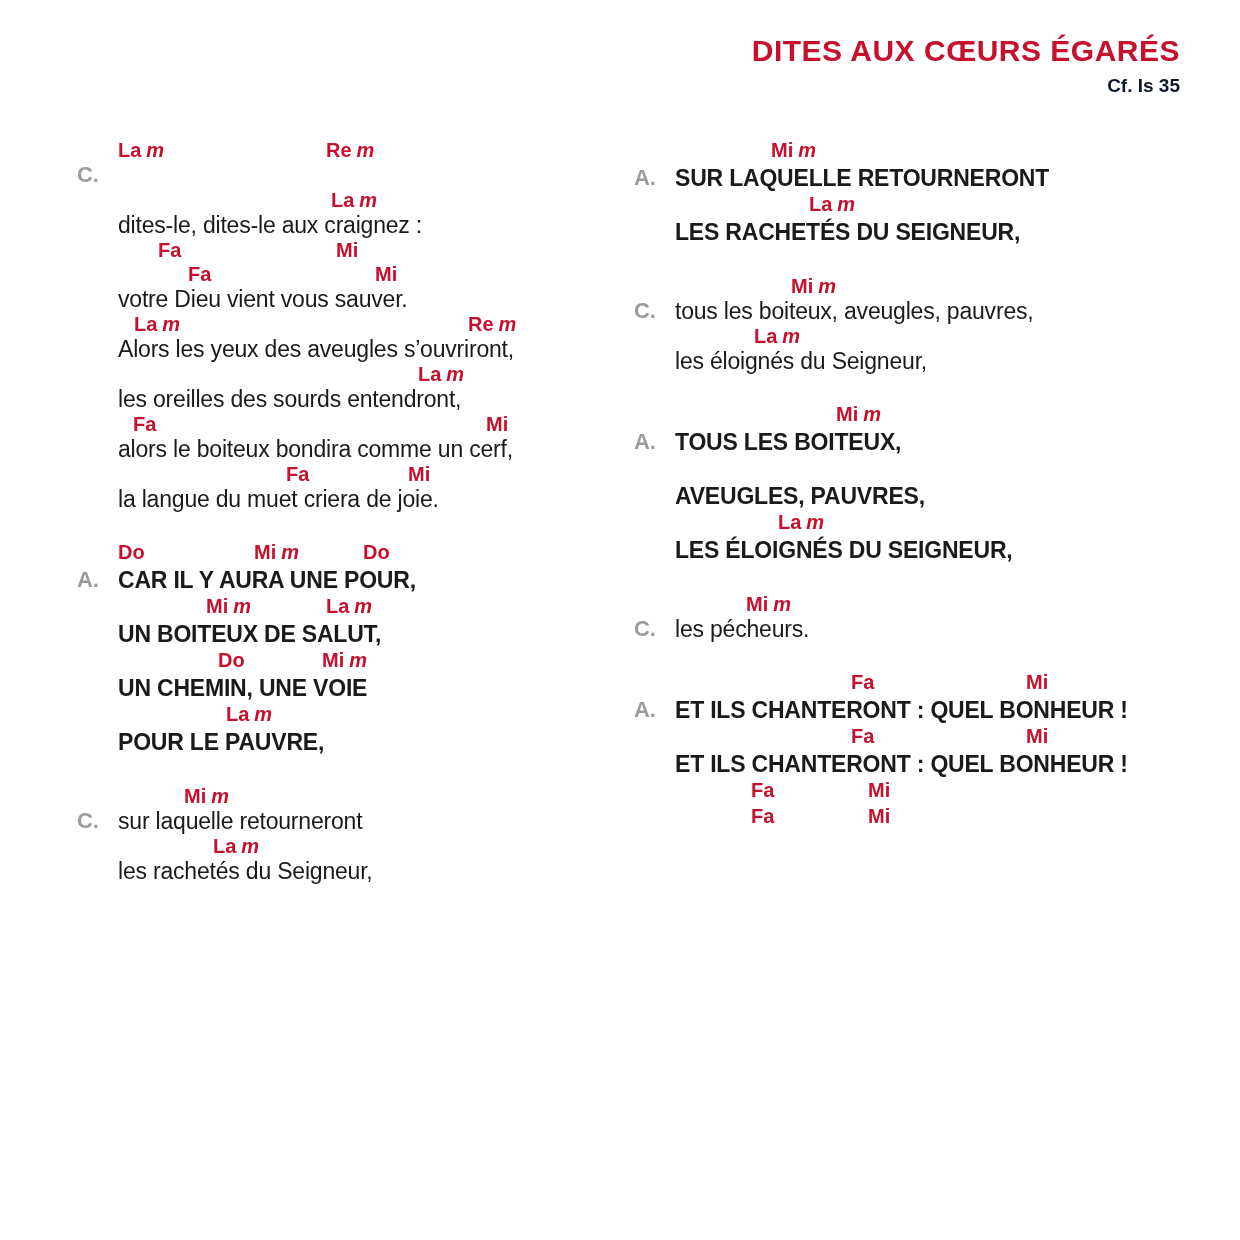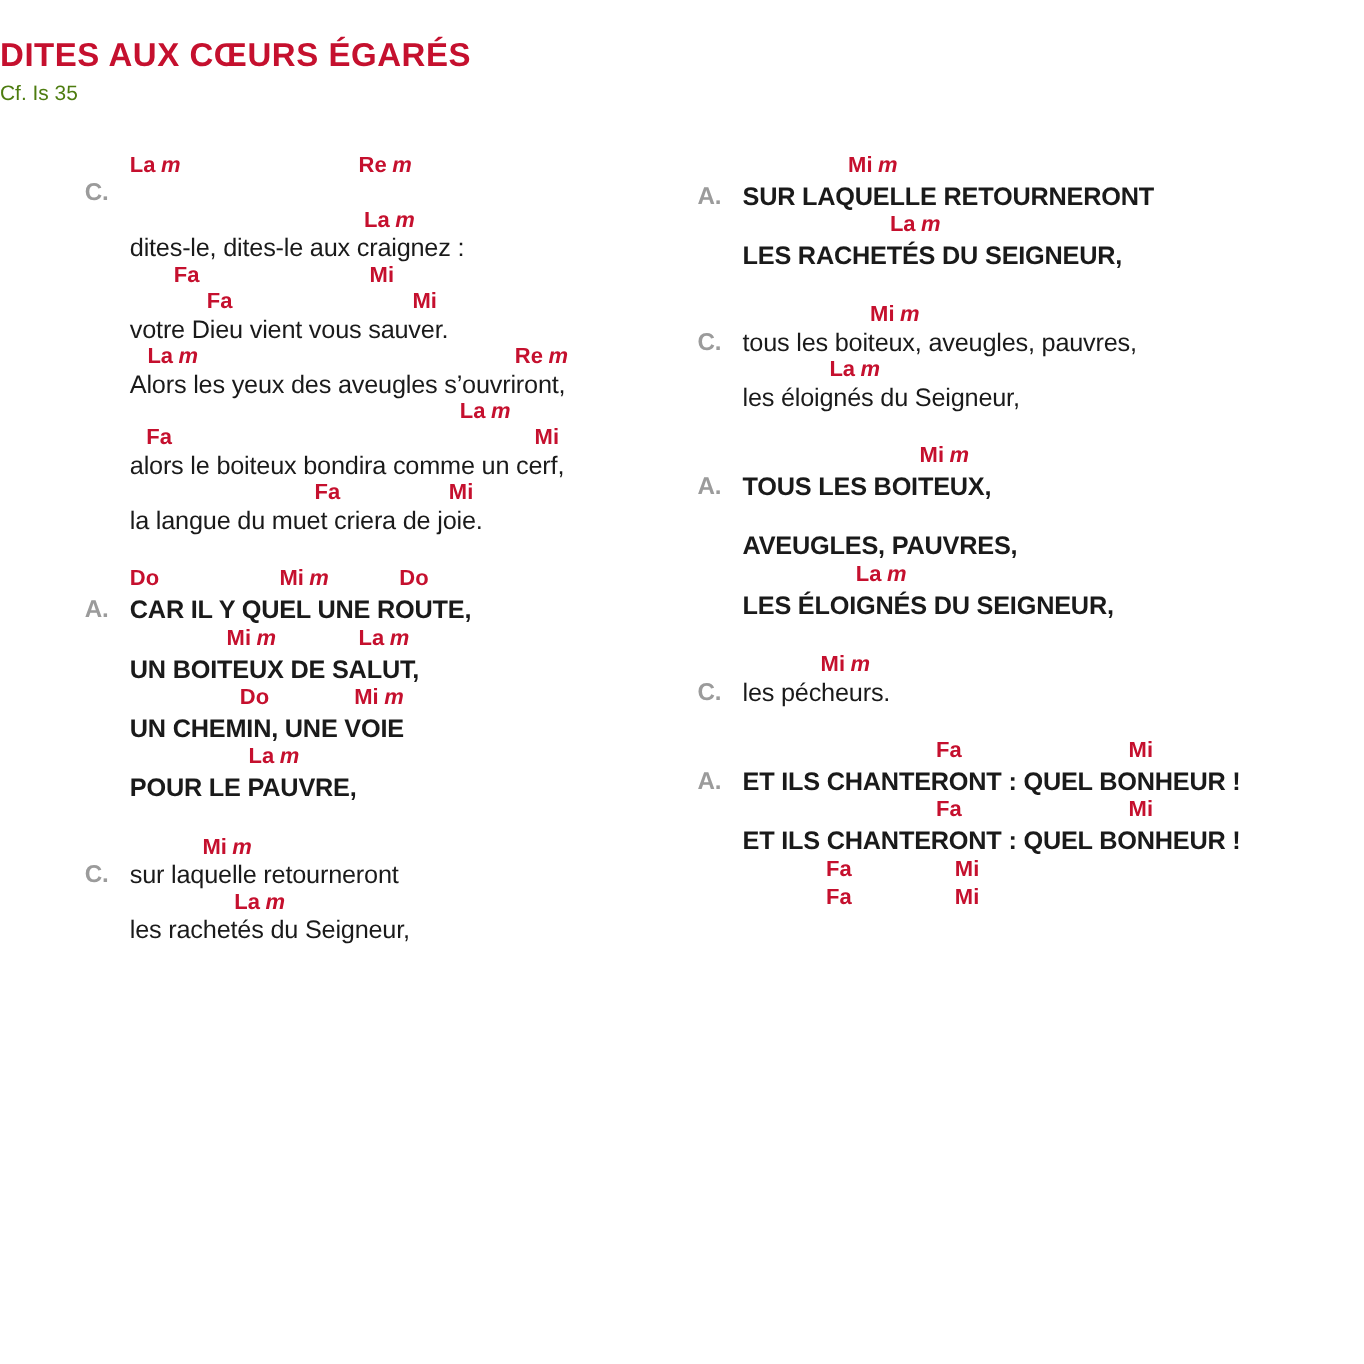--- a/index.html
+++ b/index.html
@@ -17,32 +17,32 @@
     position: relative;
     width: 1240px;
     height: 1240px;
     background: #ffffff;
   }
   .header {
     position: absolute;
     top: 34px;
     left: 0;
     width: 1180px;
-    text-align: left;
+    text-align: right;
   }
   .title {
     font-size: 30px;
     font-weight: bold;
     letter-spacing: 0.5px;
     margin: 0;
   }
   .subtitle {
     font-size: 19px;
-    font-weight: normal;
-    color: #4d7c0f;
+    font-weight: bold;
+    color: #0f172a;
     margin-top: 7px;
   }
   .col {
     position: absolute;
     top: 138px;
   }
   .col-left  { left: 118px; width: 505px; }
   .col-right { left: 675px; width: 530px; }
   .section { margin: 0 0 28px 0; position: relative; }
   .line-group { position: relative; }
@@ -125,20 +125,21 @@
           <div class="chord-row">
             <span class="chord" style="left: 16px; color: rgb(197, 16, 46);"><span class="chord-root">La</span><span class="chord-minor">m</span></span>
             <span class="chord" style="left: 350px; color: rgb(197, 16, 46);"><span class="chord-root">Re</span><span class="chord-minor">m</span></span>
           </div>
           <div class="lyric-row"><span class="lyric-text">Alors les yeux des aveugles s’ouvriront,</span></div>
         </div>
         <div class="line-group">
           <div class="chord-row">
             <span class="chord" style="left: 300px; color: rgb(197, 16, 46);"><span class="chord-root">La</span><span class="chord-minor">m</span></span>
           </div>
+          <div class="lyric-row"><span class="lyric-text">les oreilles des sourds entendront,</span></div>
         </div>
         <div class="line-group">
           <div class="chord-row">
             <span class="chord" style="left: 15px; color: rgb(197, 16, 46);"><span class="chord-root">Fa</span></span>
             <span class="chord" style="left: 368px; color: rgb(197, 16, 46);"><span class="chord-root">Mi</span></span>
           </div>
           <div class="lyric-row"><span class="lyric-text">alors le boiteux bondira comme un cerf,</span></div>
         </div>
         <div class="line-group">
           <div class="chord-row">
@@ -148,21 +149,21 @@
           <div class="lyric-row"><span class="lyric-text">la langue du muet criera de joie.</span></div>
         </div>
       </div>
       <div class="section bold">
         <div class="line-group">
           <div class="chord-row">
             <span class="chord" style="left: 0px; color: rgb(197, 16, 46);"><span class="chord-root">Do</span></span>
             <span class="chord" style="left: 136px; color: rgb(197, 16, 46);"><span class="chord-root">Mi</span><span class="chord-minor">m</span></span>
             <span class="chord" style="left: 245px; color: rgb(197, 16, 46);"><span class="chord-root">Do</span></span>
           </div>
-          <div class="lyric-row"><span class="section-label" style="color: rgb(155, 155, 155);">A.</span><span class="lyric-text">CAR IL Y QUEL UNE ROUTE,</span></div>
+          <div class="lyric-row"><span class="section-label" style="color: rgb(155, 155, 155);">A.</span><span class="lyric-text">CAR IL Y AURA UNE POUR,</span></div>
         </div>
         <div class="line-group">
           <div class="chord-row">
             <span class="chord" style="left: 88px; color: rgb(197, 16, 46);"><span class="chord-root">Mi</span><span class="chord-minor">m</span></span>
             <span class="chord" style="left: 208px; color: rgb(197, 16, 46);"><span class="chord-root">La</span><span class="chord-minor">m</span></span>
           </div>
           <div class="lyric-row"><span class="lyric-text">UN BOITEUX DE SALUT,</span></div>
         </div>
         <div class="line-group">
           <div class="chord-row">

